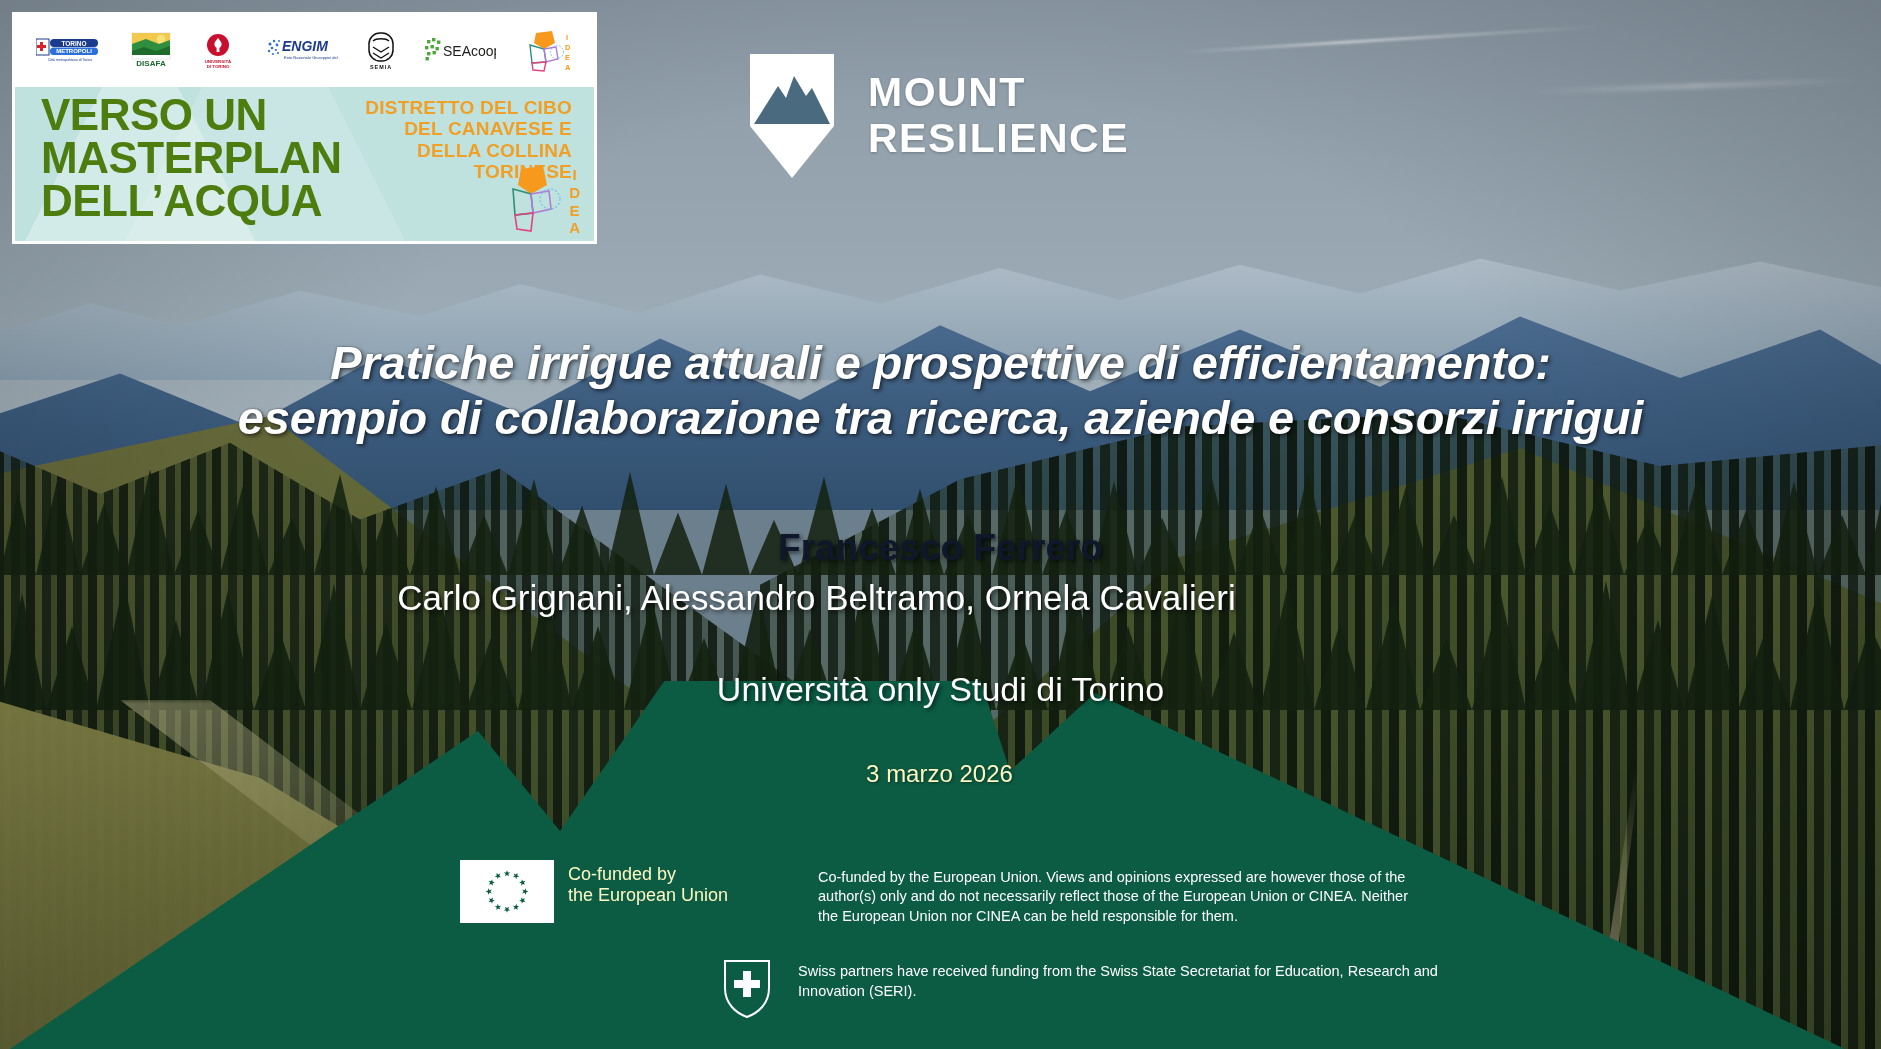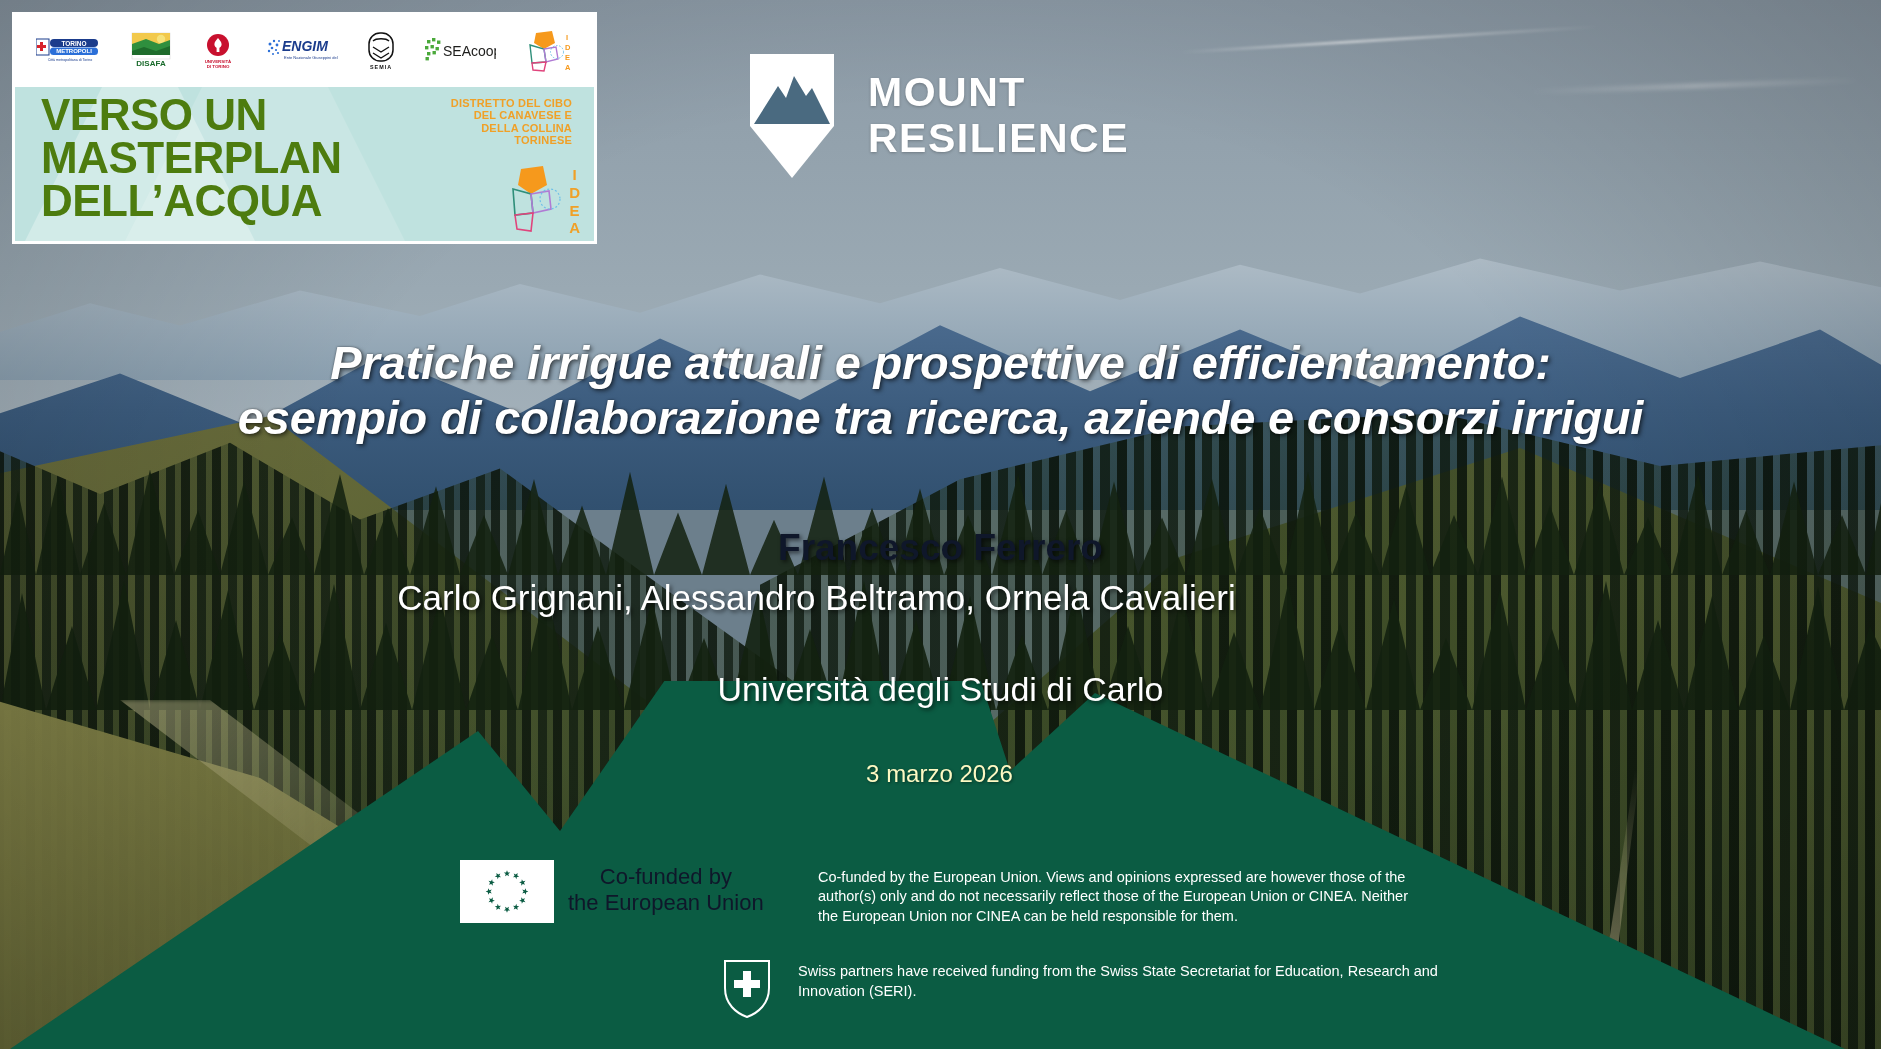--- a/index.html
+++ b/index.html
@@ -167,21 +167,21 @@
     font-size:44px;
     line-height:.98;
     letter-spacing:-0.5px;
     text-transform:uppercase;
   }
   .banner-headline div{white-space:nowrap;}
   .banner-district{
     position:absolute;right:22px;top:16px;z-index:2;
     color:#f0a027;
     font-weight:bold;
-    font-size:11px;
+    font-size:19px;
     line-height:1.12;
     text-align:right;
     text-transform:uppercase;
     letter-spacing:.2px;
   }
   .idea-block{
     position:absolute;right:14px;bottom:4px;z-index:2;
     display:flex;align-items:flex-end;gap:6px;
   }
   .idea-letters{
@@ -246,22 +246,22 @@
   
   .funding{
     position:absolute;left:460px;top:858px;width:1000px;
   }
   .fund-row{display:flex;align-items:flex-start;}
   .eu-flag{
     width:94px;height:63px;background:#ffffff;flex:0 0 auto;
     position:relative;margin-top:2px;
   }
   .eu-label{
-    color:#0f172a;font-size:22px;line-height:1.18;
-    margin-left:14px;margin-top:6px;white-space:nowrap;text-align:center;
+    color:#fef9c3;font-size:18px;line-height:1.18;
+    margin-left:14px;margin-top:6px;white-space:nowrap;
   }
   .disclaimer{
     position:absolute;left:818px;top:868px;width:600px;
     color:#ffffff;font-size:14.5px;line-height:1.33;
   }
   .swiss-row{
     position:absolute;left:722px;top:958px;display:flex;align-items:flex-start;
   }
   .swiss-shield{width:50px;height:62px;flex:0 0 auto;}
   .swiss-text{
@@ -438,21 +438,21 @@
     </div>
   </div>
 
   <div class="title">
     <div>Pratiche irrigue attuali e prospettive di efficientamento:</div>
     <div>esempio di collaborazione tra ricerca, aziende e consorzi irrigui</div>
   </div>
 
   <div class="author">Francesco Ferrero</div>
   <div class="coauthors">Carlo Grignani, Alessandro Beltramo, Ornela Cavalieri</div>
-  <div class="affiliation">Università degli Studi di Carlo</div>
+  <div class="affiliation">Università only Studi di Torino</div>
   <div class="date">3 marzo 2026</div>
 
   <div class="funding">
     <div class="fund-row">
       <div class="eu-flag">
         <svg width="94" height="63" viewBox="0 0 94 63" aria-hidden="true">
           <rect width="94" height="63" fill="#ffffff"></rect>
           <g fill="#0b5c43">
             <g transform="translate(47,31.5)">
               <g transform="rotate(0) translate(0,-18)">

